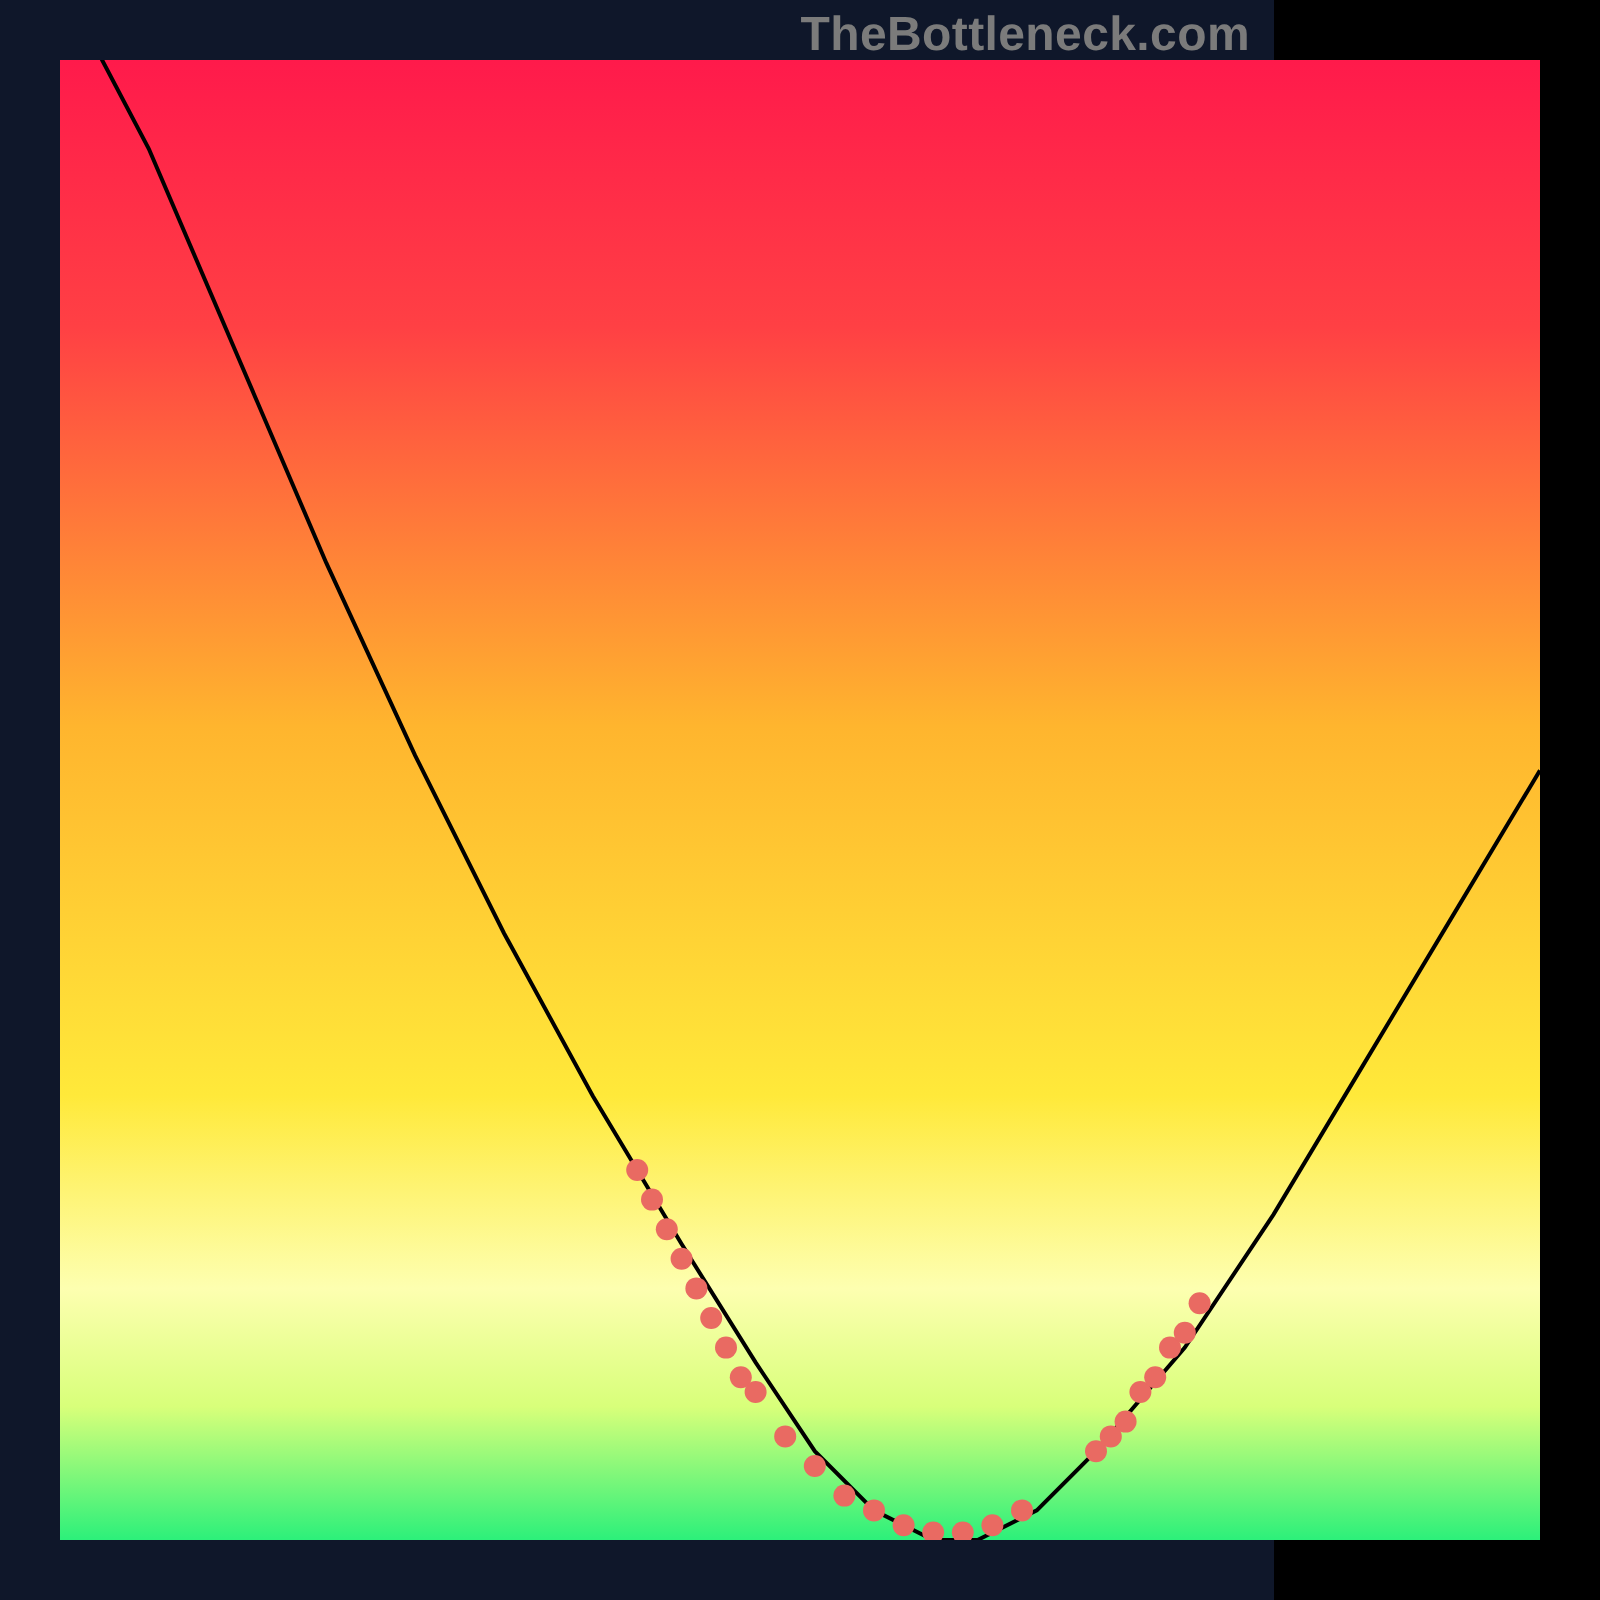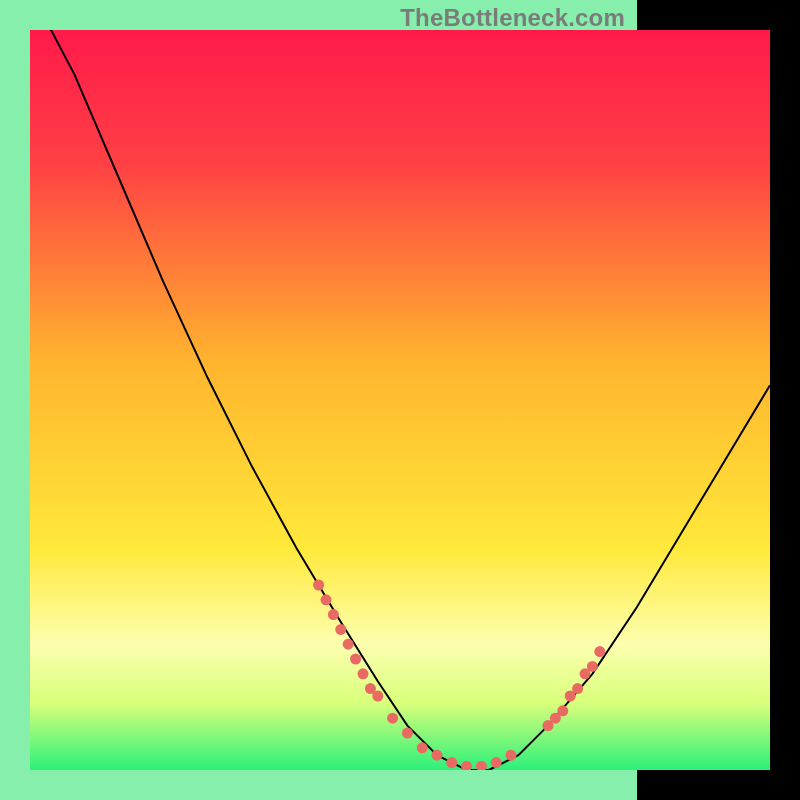--- a/index.html
+++ b/index.html
@@ -10,21 +10,21 @@
     overflow: hidden;
     background: #000;
     font-family: Arial, Helvetica, sans-serif;
   }
   .frame {
     position: absolute;
     left: 0;
     top: 0;
     width: 637px;
     height: 800px;
-    background: #86efac;
+    background: #0f172a;
   }
   .plot {
     position: absolute;
     left: 30px;
     top: 30px;
     width: 740px;
     height: 740px;
   }
   .watermark {
     position: absolute;

